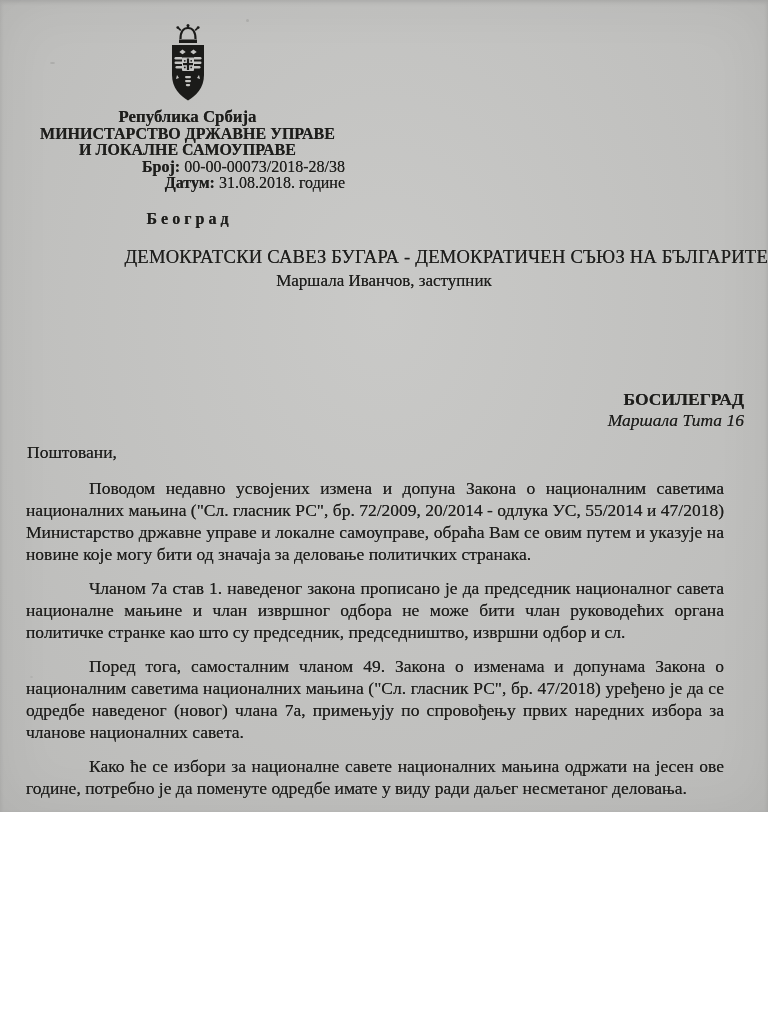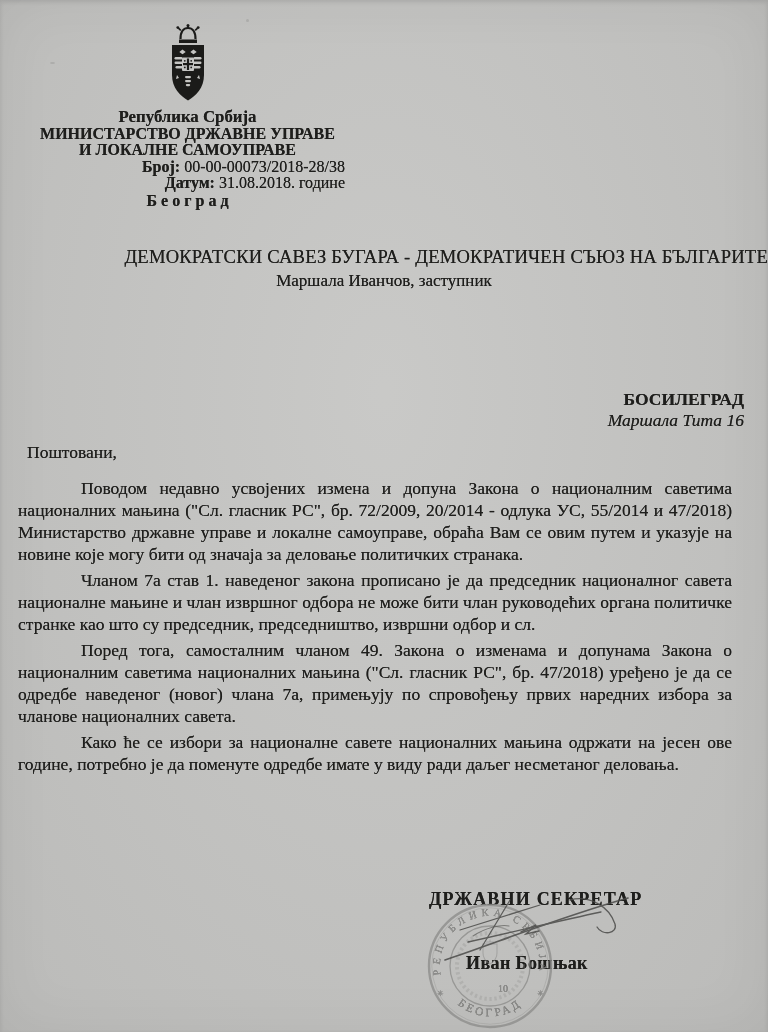--- a/index.html
+++ b/index.html
@@ -1,47 +1,47 @@
 <!DOCTYPE html>
 <html><head>
 <meta charset="utf-8">
 <style>
   html, body { margin:0; padding:0; }
   .page {
     position: relative;
     width: 768px;
-    height: 1032px;
+    height: 812px;
     background: #c5c5c3;
     background-image: radial-gradient(ellipse at 50% 38%, rgba(255,255,255,0.07), rgba(0,0,0,0.05));
     box-shadow: inset 0 0 60px rgba(0,0,0,0.06), inset 0 2px 4px rgba(0,0,0,0.10);
     overflow: hidden;
     font-family: "Liberation Serif", "DejaVu Serif", serif;
     color: #1e1e1c;
     text-shadow: 0 0 0.6px rgba(40,40,38,0.85);
   }
   
   .coa { position:absolute; left:165px; top:23px; width:46px; height:84px; }
   .lh { position:absolute; left:30px; top:109px; width:315px; text-align:center;
         font-weight:bold; font-size:16px; line-height:16.5px; }
   .lh .country { font-size:16.8px; }
   .lh .ref { text-align:right; padding-left:73px; }
   .lh .ref .val { font-weight:normal; }
-  .lh .city { letter-spacing:0; font-size:16px; margin-top:1px; }
+  .lh .city { letter-spacing:0; font-size:16px; margin-top:19px; }
   
   .org-title { position:absolute; top:246px; left:0; width:768px; text-align:right;
                font-weight:normal; font-size:18.6px; letter-spacing:0.2px; }
   .org-rep   { position:absolute; top:271px; left:0; width:768px; text-align:center; font-size:17px; }
   .addr { position:absolute; top:389px; right:24px; text-align:right; line-height:21px; }
   .addr .acity  { font-weight:bold; font-size:17.5px;text-align:right; }
   .addr .astreet{ font-style:italic;  font-size:17.5px; }
   
   .letter-body { position:absolute; top:441px; left:14px; width:722px;
                  font-size:17.5px; line-height:22px; text-align:justify; }
   .salutation { margin:0 0 14px 13px; text-align:left; }
-  .para { margin:4px; text-indent:63px;font-family:Liberation Serif, serif; }
+  .para { margin:12px; text-indent:63px;font-family:Liberation Serif, serif; }
   
   .sig-title { position:absolute; left:429px; top:889px; font-weight:bold;
                font-size:18px; letter-spacing:1.2px; }
   .sig-name  { position:absolute; left:466px; top:953px; font-weight:bold;
                font-size:18px; letter-spacing:0.4px; }
   .stampsig { position:absolute; left:413px; top:886px; width:240px; height:146px; }
   
   .speck { position:absolute; border-radius:50%; background:#9c9c9a; opacity:0.55; }
 </style>
 </head>

